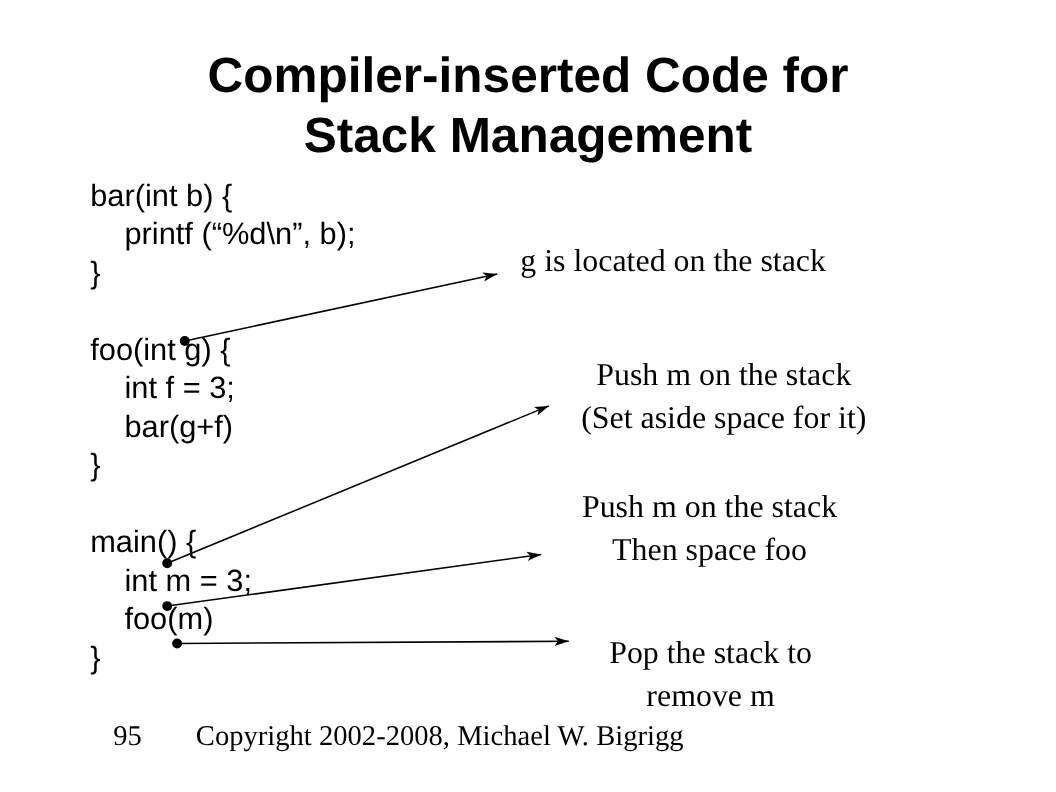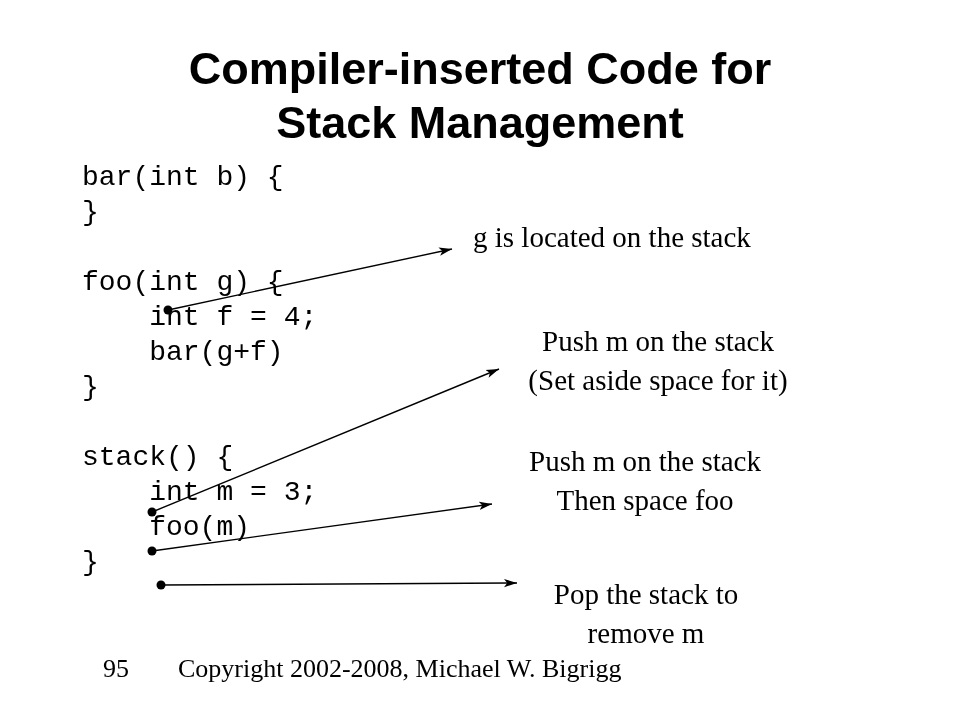--- a/index.html
+++ b/index.html
@@ -29,21 +29,21 @@
     font-weight: bold;
     letter-spacing: 0px;
   }
   .title-line { display: block; }
   .code {
     position: absolute;
     left: 82px; top: 160px;
     font-size: 28px;
     line-height: 35px;
   }
-  .code-line { white-space: pre; height: 35px; font-family: Liberation Mono, monospace; }
+  .code-line { white-space: pre; height: 35px; }
   .ann {
     position: absolute;
     width: 400px;
     text-align: center;
     font-family: "Liberation Serif", serif;
     font-weight: normal;
     font-size: 29px;
     line-height: 39px;
   }
   .ann-left { width: 420px; text-align: left; }
@@ -65,28 +65,29 @@
 
 <div class="slide">
 
   <h1 class="title">
     <span class="title-line">Compiler-inserted Code for</span>
     <span class="title-line">Stack Management</span>
   </h1>
 
   <div class="code">
     <div class="code-line">bar(int b) {</div>
+    <div class="code-line">    printf (“%d\n”, b);</div>
     <div class="code-line">}</div>
     <div class="code-line"></div>
     <div class="code-line">foo(int g) {</div>
-    <div class="code-line">    int f = 4;</div>
+    <div class="code-line">    int f = 3;</div>
     <div class="code-line">    bar(g+f)</div>
     <div class="code-line">}</div>
     <div class="code-line"></div>
-    <div class="code-line">stack() {</div>
+    <div class="code-line">main() {</div>
     <div class="code-line">    int m = 3;</div>
     <div class="code-line">    foo(m)</div>
     <div class="code-line">}</div>
   </div>
 
   <div class="ann ann-left" style="left:473px; top:218px;">
     <span class="ann-line">g is located on the stack</span>
   </div>
 
   <div class="ann" style="left:458px; top:322px;">

